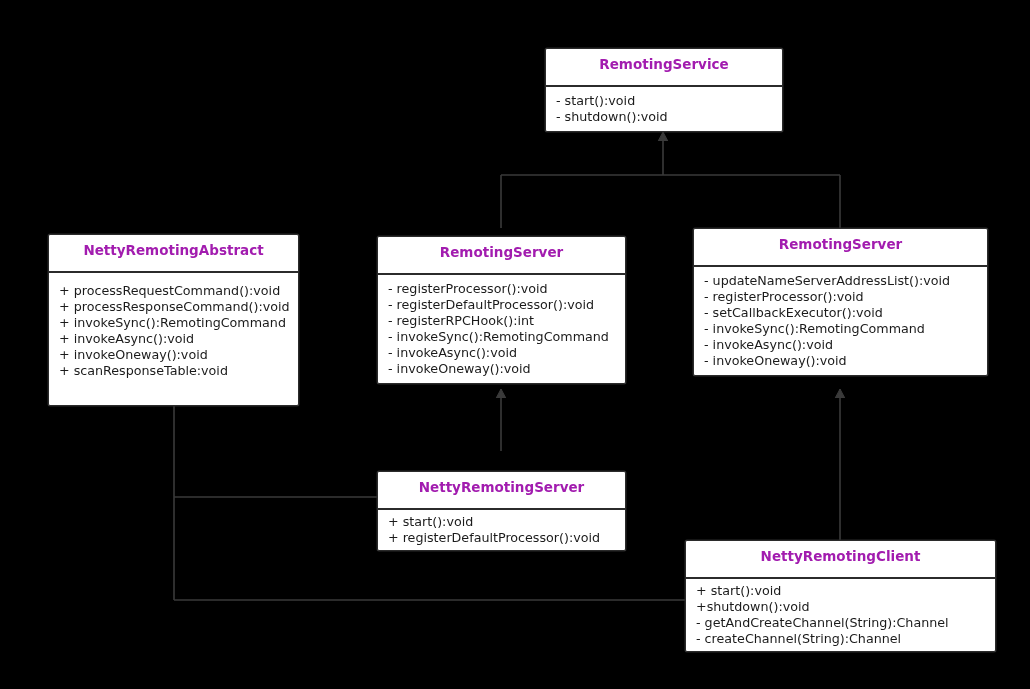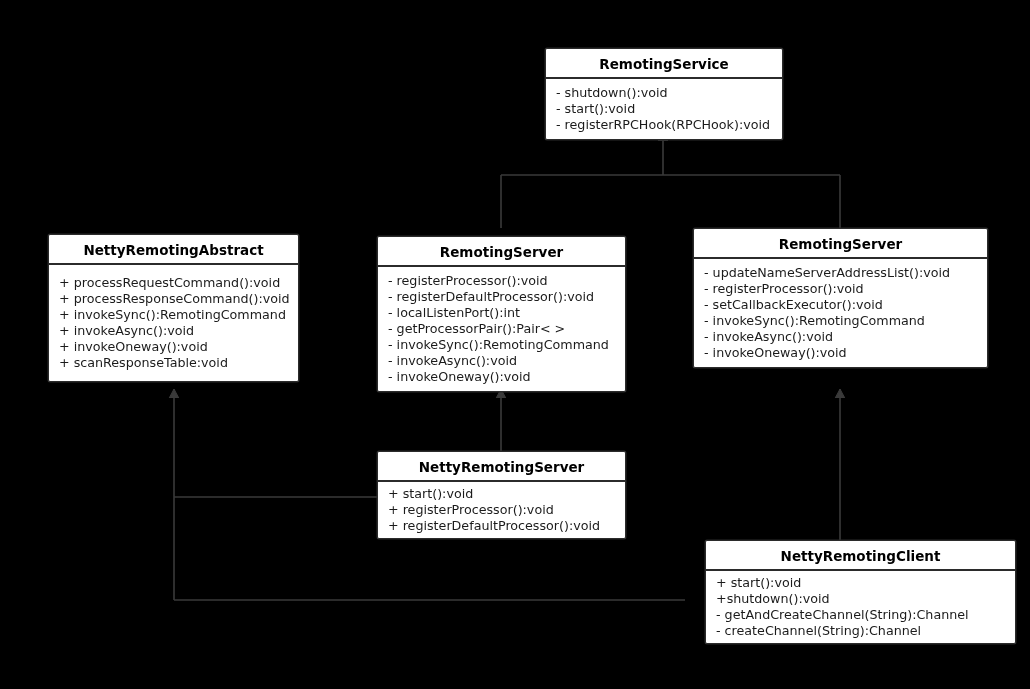--- a/index.html
+++ b/index.html
@@ -29,26 +29,26 @@
   .uml-class {
     position: absolute;
     box-sizing: border-box;
     background: #ffffff;
     border: 1px solid #2b2b2b;
     border-radius: 2px;
     box-shadow: 0 0 0 0.5px #2b2b2b;
   }
   .uml-header {
     box-sizing: border-box;
-    height: 30px;
+    height: 38px;
     line-height: 30px;
     text-align: center;
     font-weight: bold;
     font-size: 13.5px;
-    color: #000000;
+    color: #a21caf;
     border-bottom: 2px solid #2b2b2b;
     white-space: nowrap;
     overflow: hidden;
   }
   .uml-body {
     box-sizing: border-box;
     padding: 6px 0 6px 0;
   }
   .uml-member {
     font-size: 12.7px;
@@ -90,73 +90,70 @@
       <path d="M 174 497 L 174 389" stroke="#3a3a3a" stroke-width="1.6" fill="none" marker-end="url(#hollow-tri)"></path>
       <path d="M 174 497 L 377 497" stroke="#3a3a3a" stroke-width="1.6" fill="none"></path>
       <path d="M 174 497 L 174 600" stroke="#3a3a3a" stroke-width="1.6" fill="none"></path>
       <path d="M 174 600 L 685 600" stroke="#3a3a3a" stroke-width="1.6" fill="none"></path>
     </g>
   </svg>
 
   <div class="uml-class" style="left:545px; top:48px; width:238px;">
     <div class="uml-header">RemotingService</div>
     <div class="uml-body">
+      <div class="uml-member">-  start():void</div>
       <div class="uml-member">-  shutdown():void</div>
-      <div class="uml-member">-  start():void</div>
-      <div class="uml-member">-  registerRPCHook(RPCHook):void</div>
     </div>
   </div>
 
   <div class="uml-class" style="left:48px; top:234px; width:251px;">
     <div class="uml-header">NettyRemotingAbstract</div>
-    <div class="uml-body" style="padding-top:10px; padding-bottom:10px;">
+    <div class="uml-body" style="padding-top:10px; padding-bottom:26px;">
       <div class="uml-member">+  processRequestCommand():void</div>
       <div class="uml-member">+  processResponseCommand():void</div>
       <div class="uml-member">+  invokeSync():RemotingCommand</div>
       <div class="uml-member">+  invokeAsync():void</div>
       <div class="uml-member">+  invokeOneway():void</div>
       <div class="uml-member">+  scanResponseTable:void</div>
     </div>
   </div>
 
   <div class="uml-class" style="left:377px; top:236px; width:249px;">
     <div class="uml-header">RemotingServer</div>
     <div class="uml-body">
       <div class="uml-member">-  registerProcessor():void</div>
       <div class="uml-member">-  registerDefaultProcessor():void</div>
-      <div class="uml-member">-  localListenPort():int</div>
-      <div class="uml-member">-  getProcessorPair():Pair&lt; &gt;</div>
+      <div class="uml-member">-  registerRPCHook():int</div>
       <div class="uml-member">-  invokeSync():RemotingCommand</div>
       <div class="uml-member">-  invokeAsync():void</div>
       <div class="uml-member">-  invokeOneway():void</div>
     </div>
   </div>
 
   <div class="uml-class" style="left:693px; top:228px; width:295px;">
     <div class="uml-header">RemotingServer</div>
     <div class="uml-body">
       <div class="uml-member">-  updateNameServerAddressList():void</div>
       <div class="uml-member">-  registerProcessor():void</div>
       <div class="uml-member">-  setCallbackExecutor():void</div>
       <div class="uml-member">-  invokeSync():RemotingCommand</div>
       <div class="uml-member">-  invokeAsync():void</div>
       <div class="uml-member">-  invokeOneway():void</div>
     </div>
   </div>
 
-  <div class="uml-class" style="left:377px; top:451px; width:249px;">
+  <div class="uml-class" style="left:377px; top:471px; width:249px;">
     <div class="uml-header">NettyRemotingServer</div>
     <div class="uml-body" style="padding-top:4px; padding-bottom:4px;">
       <div class="uml-member">+  start():void</div>
-      <div class="uml-member">+  registerProcessor():void</div>
       <div class="uml-member">+  registerDefaultProcessor():void</div>
     </div>
   </div>
 
-  <div class="uml-class" style="left:685px; top:540px; width:311px;margin-left:20px;">
+  <div class="uml-class" style="left:685px; top:540px; width:311px;">
     <div class="uml-header">NettyRemotingClient</div>
     <div class="uml-body" style="padding-top:4px; padding-bottom:4px;">
       <div class="uml-member">+  start():void</div>
       <div class="uml-member">+shutdown():void</div>
       <div class="uml-member">-  getAndCreateChannel(String):Channel</div>
       <div class="uml-member">-  createChannel(String):Channel</div>
     </div>
   </div>
 
 </div>

